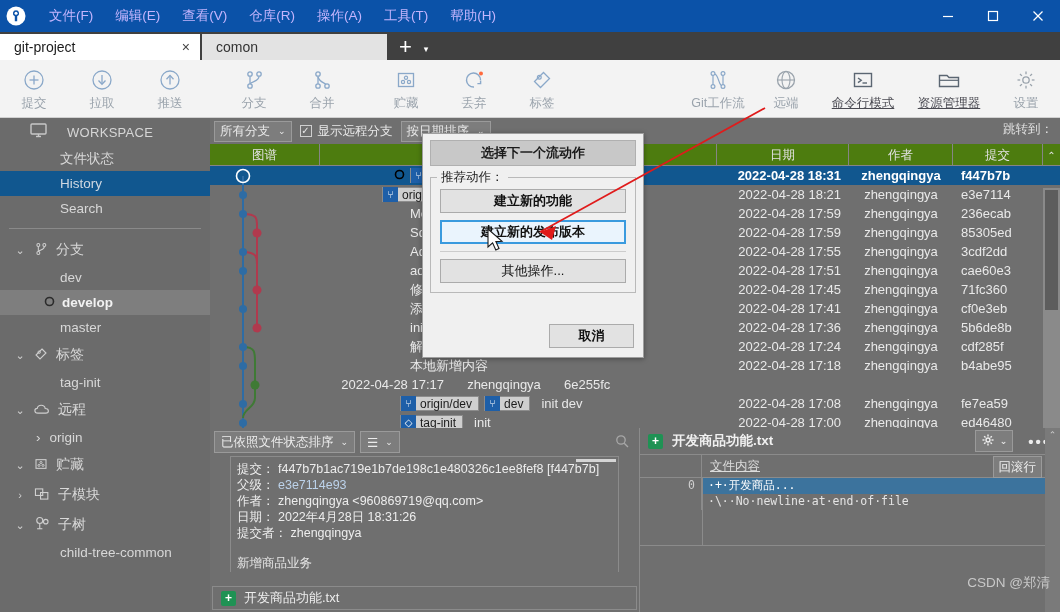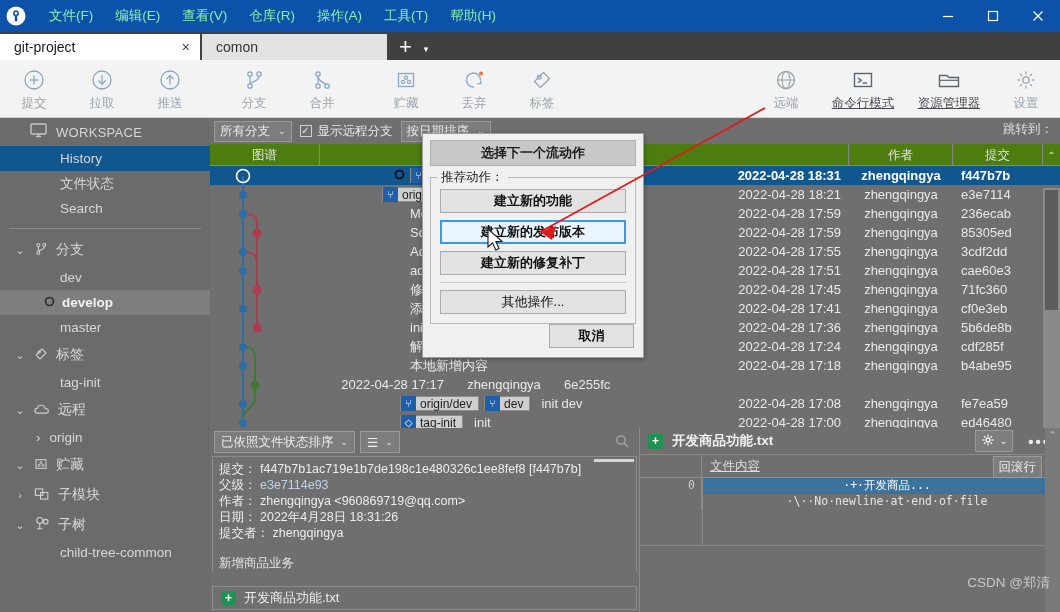--- a/index.html
+++ b/index.html
@@ -15,21 +15,21 @@
 
   
   .titlebar {
     position: absolute; left:0; top:0; width:1060px; height:32px;
     background:#0b52a8; display:flex; align-items:center;
   }
   .logo { width:32px; height:32px; display:flex; align-items:center; justify-content:center; }
   .logo svg { display:block; }
   .menus { display:flex; align-items:center; gap:0px; margin-left:6px; }
   .menu-item {
-    color:#86efac; font-size:13.5px; padding:4px 11px; white-space:nowrap;
+    color:#c4b5fd; font-size:13.5px; padding:4px 11px; white-space:nowrap;
   }
   .wincontrols { margin-left:auto; display:flex; height:32px; }
   .wc { width:45px; height:32px; display:flex; align-items:center; justify-content:center; color:#fff; }
   .wc svg { display:block; }
 
   
   .tabbar {
     position:absolute; left:0; top:32px; width:1060px; height:28px;
     background:#404040; display:flex; align-items:flex-end;
   }
@@ -60,21 +60,21 @@
   .tbtn.wide { width:86px; }
   .tbsep { width:16px; }
   .tbspacer { flex:1; }
 
   
   .sidebar {
     position:absolute; left:0; top:118px; width:210px; height:494px;
     background:#6b6b6b; color:#d6d6d6; overflow:hidden;
   }
   .sb-row { height:25px; display:flex; align-items:center; font-size:13.5px; color:#d8d8d8; }
-  .sb-ws { height:28px; padding-left:30px; display:flex; align-items:center; gap:9px; color:#d6d6d6; font-size:13px; letter-spacing:.3px;}
+  .sb-ws { height:28px; padding-left:30px; display:flex; align-items:center; gap:20px; color:#d6d6d6; font-size:13px; letter-spacing:.3px;}
   .sb-leaf { padding-left:60px; }
   .sb-leaf.sel { background:#11578f; color:#cfd8e2; }
   .sb-leaf.cur { background:#7e7e7e; color:#f2f2f2; font-weight:bold; padding-left:44px; display:flex; align-items:center; gap:7px;}
   .sb-divider { height:1px; background:#8a8a8a; margin:7px 9px 6px 9px; }
   .sb-group { height:30px; display:flex; align-items:center; gap:7px; padding-left:14px; font-size:14px; color:#d8d8d8; }
   .sb-group .chev { width:12px; display:inline-block; text-align:center; font-size:11px; color:#cfcfcf;}
   .sb-sub { padding-left:36px; display:flex; align-items:center; gap:9px; }
 
   
   .mainpane { position:absolute; left:210px; top:118px; width:850px; height:494px; background:#6f6f6f; }
@@ -126,42 +126,42 @@
 
   
   .bottom { position:absolute; left:210px; top:428px; width:850px; height:184px; display:flex; }
   .bl { width:430px; height:184px; background:#6f6f6f; border-right:1px solid #8b8b8b; position:relative;}
   .br { flex:1; height:184px; background:#6f6f6f; position:relative;}
 
   .bl-toolbar { height:28px; display:flex; align-items:center; gap:5px; padding-left:4px; position:relative;}
   .btn-sq { height:22px; border:1px solid #9a9a9a; background:#7d7d7d; color:#ececec; display:flex; align-items:center; padding:0 6px; gap:7px; font-size:12.5px;}
   .srch { position:absolute; right:10px; top:6px; color:#a8a8a8;}
 
-  .bl-detail { margin:0 2px; height:116px; background:#6f6f6f; border:1px solid #8b8b8b; border-bottom:none; padding:4px 6px; font-size:12.5px; color:#ededed; line-height:16px; position:relative; overflow:hidden;}
+  .bl-detail { margin:0 20px; height:116px; background:#6f6f6f; border:1px solid #8b8b8b; border-bottom:none; padding:4px 6px; font-size:12.5px; color:#ededed; line-height:16px; position:relative; overflow:hidden;}
   .bl-detail .lbl { color:#ededed; }
   .bl-detail .parent { color:#bcd2ea; }
   .bl-detail .msg { margin-top:14px; color:#e4e4e4;}
   .bl-detail .mini-scroll { position:absolute; right:2px; top:2px; width:40px; height:3px; background:#d4d4d4;}
 
   .bl-file { position:absolute; left:2px; bottom:2px; right:2px; height:24px; border:1px solid #8b8b8b; background:#6f6f6f; display:flex; align-items:center; gap:8px; padding-left:8px; font-size:13px; color:#ededed;}
 
   .plusicon { width:15px; height:15px; background:#1f9254; color:#fff; display:inline-flex; align-items:center; justify-content:center; font-size:12px; font-weight:bold; line-height:1; border-radius:2px;}
 
   .br-head { height:26px; display:flex; align-items:center; gap:9px; padding-left:8px; font-size:13.5px; color:#f0f0f0; font-weight:bold;}
   .gearbtn { margin-left:auto; height:22px; border:1px solid #9a9a9a; background:#7d7d7d; display:flex; align-items:center; gap:5px; padding:0 5px; color:#e8e8e8;}
   .dots { padding:0 10px 0 6px; color:#ececec; letter-spacing:2px; font-size:15px;}
 
   .br-sub { display:flex; height:24px; border-top:1px solid #8b8b8b; border-bottom:1px solid #8b8b8b; align-items:center; position:relative;}
   .br-sub .gut { width:62px; border-right:1px solid #8b8b8b; height:24px;}
   .br-sub .lbl2 { padding-left:8px; color:#dcdcdc; font-size:12.5px;text-decoration:underline;}
   .rollback { position:absolute; right:18px; top:1px; height:22px; border:1px solid #9a9a9a; background:#7d7d7d; color:#ececec; display:flex; align-items:center; padding:0 5px; font-size:12.5px;}
 
   .difrow { display:flex; height:16px; font-family:"DejaVu Sans Mono","Liberation Mono",monospace; font-size:11.5px;}
   .difrow .gut { width:62px; border-right:1px solid #8b8b8b; text-align:right; padding-right:6px; color:#cfcfcf;}
-  .difrow .txt { flex:1; padding-left:12px; color:#e4e4e4;text-align:center;}
+  .difrow .txt { flex:1; padding-left:6px; color:#e4e4e4;}
   .difrow.added .txt { background:#3c739d; color:#ffffff;}
   .difbody { position:relative; border-bottom:1px solid #8b8b8b; height:68px; }
   .difbody .gutline { position:absolute; left:62px; top:0; bottom:0; width:1px; background:#8b8b8b;}
 
   .br-vscroll { position:absolute; right:0; top:0; width:15px; bottom:0; background:#7a7a7a;}
   .br-vscroll .up { color:#d0d0d0; font-size:9px; text-align:center; padding-top:2px;}
 
   .watermark { position:absolute; right:10px; bottom:20px; color:#c8c8c8; font-size:13.5px; }
 
   
@@ -342,20 +342,32 @@
         <svg width="24" height="24" viewBox="0 0 24 24">
           <path d="M13.5 4.5 L19.5 10.5 L10.5 19.5 L4.5 13.5 Z" fill="none" stroke="#8aa8c9" stroke-width="1.3"></path>
           <circle cx="9.3" cy="9.3" r="1.9" fill="none" stroke="#8aa8c9" stroke-width="1.2"></circle>
         </svg>
       </span>
       <span class="tlabel">标签</span>
     </div>
 
     <div class="tbspacer"></div>
 
+    <div class="tbtn">
+      <span class="ticon">
+        <svg width="24" height="24" viewBox="0 0 24 24">
+          <circle cx="7" cy="5.5" r="1.9" fill="none" stroke="#8aa8c9" stroke-width="1.2"></circle>
+          <circle cx="17" cy="5.5" r="1.9" fill="none" stroke="#8aa8c9" stroke-width="1.2"></circle>
+          <circle cx="7" cy="18.5" r="1.9" fill="none" stroke="#8aa8c9" stroke-width="1.2"></circle>
+          <circle cx="17" cy="18.5" r="1.9" fill="none" stroke="#8aa8c9" stroke-width="1.2"></circle>
+          <path d="M7 7.4 V16.6 M17 7.4 V16.6 M8.8 6 C13 8 12 15 15.3 17.6" stroke="#8aa8c9" stroke-width="1.2" fill="none"></path>
+        </svg>
+      </span>
+      <span class="tlabel">Git工作流</span>
+    </div>
 
     <div class="tbtn">
       <span class="ticon">
         <svg width="24" height="24" viewBox="0 0 24 24">
           <circle cx="12" cy="12" r="8.5" fill="none" stroke="#9aa3ac" stroke-width="1.3"></circle>
           <ellipse cx="12" cy="12" rx="4" ry="8.5" fill="none" stroke="#9aa3ac" stroke-width="1.1"></ellipse>
           <line x1="3.5" y1="12" x2="20.5" y2="12" stroke="#9aa3ac" stroke-width="1.1"></line>
         </svg>
       </span>
       <span class="tlabel">远端</span>
@@ -407,25 +419,25 @@
       <span>
         <svg width="17" height="15" viewBox="0 0 17 15">
             <rect x="1" y="1" width="15" height="10" rx="1" fill="none" stroke="#c8c8c8" stroke-width="1.4"></rect>
             <line x1="6" y1="13.5" x2="11" y2="13.5" stroke="#c8c8c8" stroke-width="1.4"></line>
             <line x1="8.5" y1="11" x2="8.5" y2="13.5" stroke="#c8c8c8" stroke-width="1.4"></line>
           </svg>
       </span>
       <span>WORKSPACE</span>
     </div>
 
+    <div class="sb-row sb-leaf">
+        <span>文件状态</span>
+      </div>
     <div class="sb-row sb-leaf sel">
         <span>History</span>
-      </div>
-    <div class="sb-row sb-leaf">
-        <span>文件状态</span>
       </div>
     <div class="sb-row sb-leaf">
         <span>Search</span>
       </div>
 
     <div class="sb-divider"></div>
 
     <div class="sb-group">
       <span class="chev">⌄</span>
       <span>
@@ -537,20 +549,21 @@
       <div class="combo">
         <span class="cv">按日期排序</span>
         <span class="cc">⌄</span>
       </div>
       <div class="jumpto">跳转到：</div>
     </div>
 
     <div class="tblhead">
       <div class="th graph">图谱</div>
       <div class="th desc"></div>
+      <div class="th date">日期</div>
       <div class="th author">作者</div>
       <div class="th commit">提交</div>
       <div class="th scroll">⌃</div>
     </div>
 
     <div class="rows" style="position:relative;height:288px;overflow:hidden;">
 
       <svg class="graphlayer" viewBox="0 0 110 288" width="110" height="288">
         <line x1="33" y1="10" x2="33" y2="288" stroke="#2e6ca4" stroke-width="2"></line>
         <path d="M33 48 C47 48 47 52 47 60" stroke="#b03a4e" stroke-width="2" fill="none"></path>
@@ -862,21 +875,20 @@
       </div>
     </div>
   </div>
 
   <div class="dialog">
     <div class="dlg-title">选择下一个流动作</div>
     <div class="dlg-group">
       <span class="dlg-legend">推荐动作：</span>
       <div class="dlg-btn">建立新的功能</div>
       <div class="dlg-btn focus">建立新的发布版本</div>
-      <div class="dlg-btn">建立新的修复补丁</div>
       <div class="dlg-hr"></div>
       <div class="dlg-btn other">其他操作...</div>
     </div>
     <div class="dlg-cancel">取消</div>
   </div>
 
   <svg class="arrow-layer">
     <line x1="765" y1="108" x2="540" y2="232" stroke="#e01b1b" stroke-width="1.8"></line>
     <polygon points="540,232 556,226 552,240" fill="#e01b1b"></polygon>
   </svg>

